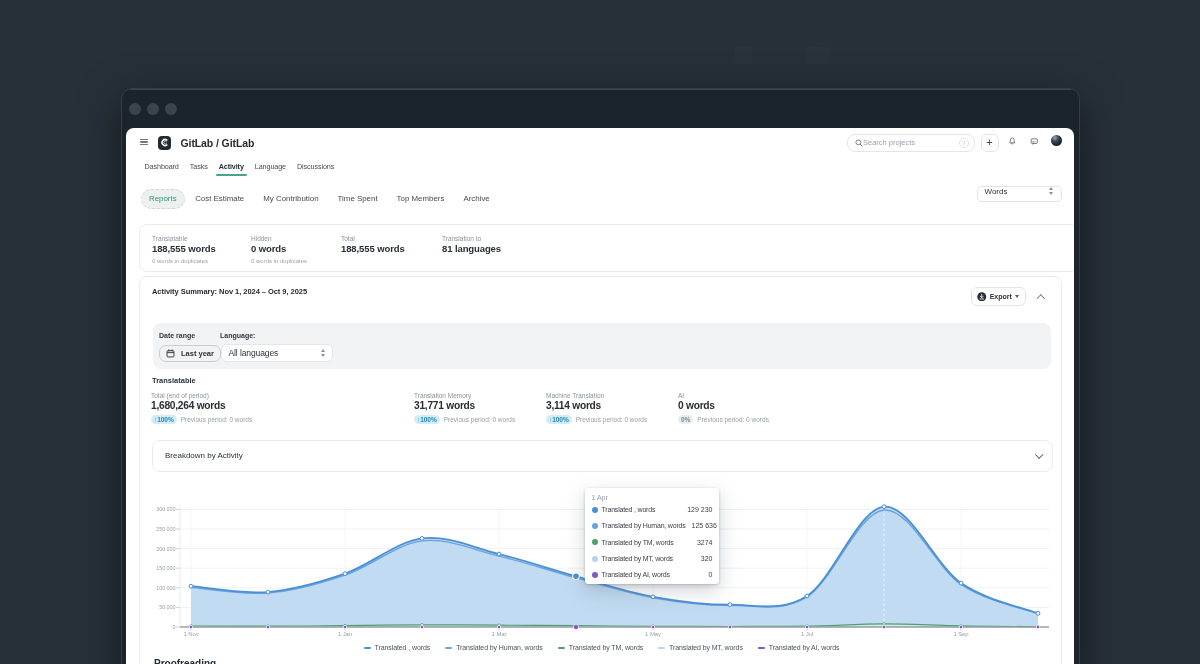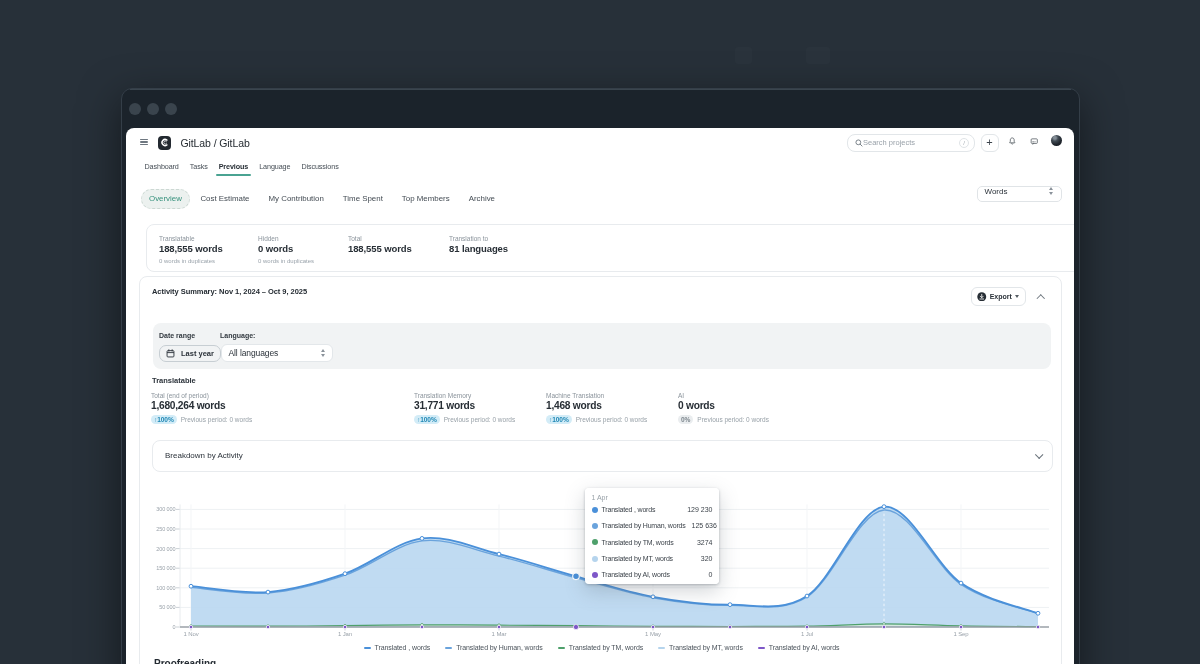--- a/index.html
+++ b/index.html
@@ -17,21 +17,21 @@
   .traffic { position:absolute; top:103px; width:12px; height:12px; border-radius:50%; background:#3a444d; }
   #dot1 { left:129px; } #dot2 { left:147px; } #dot3 { left:165px; }
 
   #panel { position:absolute; left:126px; top:128px; width:948px; height:536px;
     background:#ffffff; border-radius:8px 8px 0 0; overflow:hidden; }
 
   
   #hamburger { position:absolute; left:13.5px; top:11px; width:8px; height:6px; display:flex; flex-direction:column; justify-content:space-between; }
   #hamburger span { display:block; height:1.3px; background:#6e7780; border-radius:1px; }
   #logo { position:absolute; left:31.5px; top:8px; width:13.5px; height:13.5px; background:#232930; border-radius:4px; display:flex; align-items:center; justify-content:center; }
-  #app-title { position:absolute; left:54.5px; top:9px; font-size:10.5px; font-weight:400; color:#252b31; letter-spacing:-0.1px; }
+  #app-title { position:absolute; left:54.5px; top:9px; font-size:10.5px; font-weight:700; color:#252b31; letter-spacing:-0.1px; }
 
   #searchbox { position:absolute; left:721px; top:6px; width:128px; height:17.5px; border:1px solid #e2e6e9; border-radius:8px; display:flex; align-items:center; padding:0 5px 0 7px; background:#fff; }
   #searchbox .ph { flex:1; font-size:7.5px; color:#9aa2aa; }
   #slash-badge { width:10px; height:10px; border:1px solid #e0e4e7; border-radius:50%; font-size:6px; color:#a6adb4; display:flex; align-items:center; justify-content:center; }
   #plus-btn { position:absolute; left:854.5px; top:5.5px; width:18px; height:18px; border:1px solid #e2e6e9; border-radius:6px; display:flex; align-items:center; justify-content:center; color:#3c444c; font-size:11px; font-weight:400; background:#fff; line-height:1; }
   .hicon { position:absolute; color:#3c444c; }
   #bell-icon { left:881.5px; top:7.5px; width:8.5px; height:10px; }
   #chat-icon { left:904px; top:8.5px; width:8.5px; height:9px; }
   #avatar { position:absolute; left:925px; top:7px; width:11px; height:11px; border-radius:50%;
     background:radial-gradient(circle at 35% 26%, #848e97 0 12%, #424c55 30%, #20262d 62%, #181e24 100%); }
@@ -47,21 +47,21 @@
   .subtab { font-size:7.9px; color:#434b53; padding:0 9.5px; }
   .subtab.active { color:#35917c; background:#ecf1ef; border:1px dashed #ccd8d3; padding:4.5px 7px; border-radius:10px; margin-right:1px; }
   #unit-select { position:absolute; left:850.5px; top:58px; width:85px; height:16px; border:1px solid #e0e4e7; border-radius:5px; background:#fff; display:flex; align-items:flex-start; padding:0 7px; }
   #unit-select .val { flex:1; font-size:8px; color:#2b323a; }
 
   .updown { width:5px; height:8px; position:relative; }
   .updown::before { content:""; position:absolute; left:0; top:0; border-left:2.5px solid transparent; border-right:2.5px solid transparent; border-bottom:3px solid #8a929a; }
   .updown::after { content:""; position:absolute; left:0; bottom:0; border-left:2.5px solid transparent; border-right:2.5px solid transparent; border-top:3px solid #8a929a; }
 
   
-  #stats-card { position:absolute; left:20px; top:96px; width:1046px; height:48px; border:1px solid #e8ebee; border-radius:8px; background:#fff; }
+  #stats-card { position:absolute; left:13px; top:96px; width:1046px; height:48px; border:1px solid #e8ebee; border-radius:8px; background:#fff; }
   .stat-col { position:absolute; top:10px; }
   .stat-label { font-size:6.5px; color:#8a939b; line-height:7px; }
   .stat-value { font-size:9.5px; font-weight:700; color:#272e35; margin-top:1.5px; line-height:10px; letter-spacing:-0.1px; }
   .stat-sub { font-size:6px; color:#9aa3ab; margin-top:4px; line-height:7px; }
 
   
   #activity-card { position:absolute; left:13px; top:148px; width:923px; height:600px; border:1px solid #e8ebee; border-radius:8px; background:#fff; }
   #activity-title { position:absolute; left:12px; top:10px; font-size:7.5px; font-weight:700; color:#252c33; letter-spacing:-0.05px; }
   #export-btn { position:absolute; left:830.5px; top:10px; width:55px; height:19px; border:1px solid #e2e6e9; border-radius:6px; background:#fff; display:flex; align-items:center; justify-content:center; gap:3px; }
   #export-btn .lbl { font-size:7px; font-weight:700; color:#2b323a; }
@@ -155,27 +155,27 @@
     <rect x="2.2" y="3" width="11.6" height="8.6" rx="1.6" fill="none" stroke="currentColor" stroke-width="1.3"></rect>
     <path d="M5 13.8 7 11.6" fill="none" stroke="currentColor" stroke-width="1.3"></path>
     <line x1="5" y1="8.6" x2="8" y2="8.6" stroke="currentColor" stroke-width="1.2" stroke-linecap="round"></line>
     <circle cx="10.8" cy="8.6" r="0.8" fill="currentColor"></circle>
   </svg>
   <div id="avatar"></div>
 
   <div id="nav">
     <div class="nav-item">Dashboard</div>
     <div class="nav-item">Tasks</div>
-    <div class="nav-item active">Previous</div>
+    <div class="nav-item active">Activity</div>
     <div class="nav-item">Language</div>
     <div class="nav-item">Discussions</div>
   </div>
 
   <div id="subtabs">
-    <div class="subtab active">Overview</div>
+    <div class="subtab active">Reports</div>
     <div class="subtab">Cost Estimate</div>
     <div class="subtab">My Contribution</div>
     <div class="subtab">Time Spent</div>
     <div class="subtab">Top Members</div>
     <div class="subtab">Archive</div>
   </div>
   <div id="unit-select">
     <span class="val">Words</span>
     <span class="updown"></span>
   </div>
@@ -246,21 +246,21 @@
     <div class="tr-col" style="left:274px">
       <div class="tr-label">Translation Memory</div>
       <div class="tr-value">31,771 words</div>
       <div class="tr-badge-row">
           <span class="badge up">↑100%</span>
           <span class="tr-note">Previous period: 0 words</span>
         </div>
     </div>
     <div class="tr-col" style="left:406px">
       <div class="tr-label">Machine Translation</div>
-      <div class="tr-value">1,468 words</div>
+      <div class="tr-value">3,114 words</div>
       <div class="tr-badge-row">
           <span class="badge up">↑100%</span>
           <span class="tr-note">Previous period: 0 words</span>
         </div>
     </div>
     <div class="tr-col" style="left:538px">
       <div class="tr-label">AI</div>
       <div class="tr-value">0 words</div>
       <div class="tr-badge-row">
           <span class="badge flat">0%</span>

